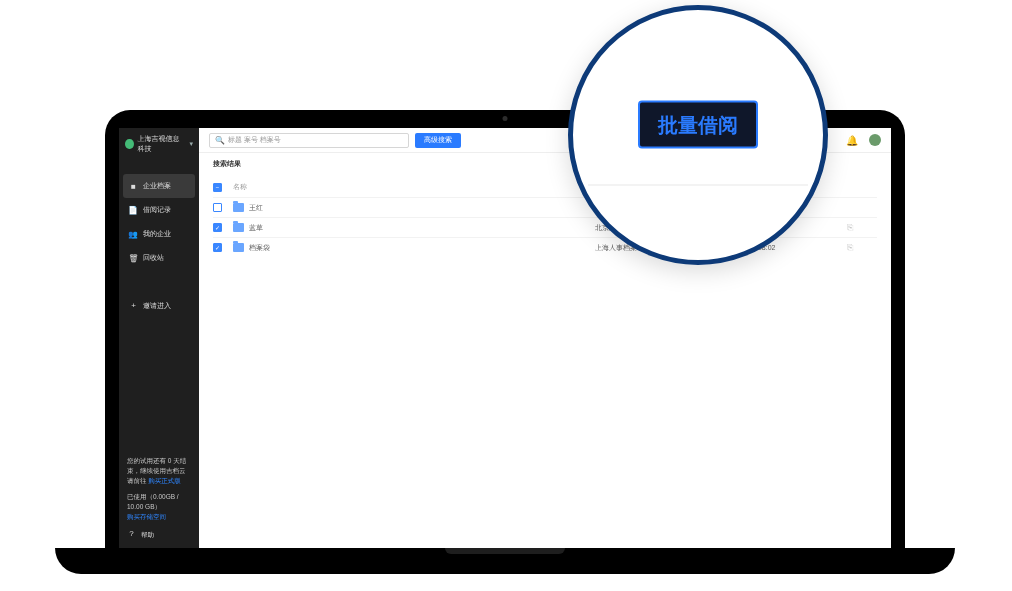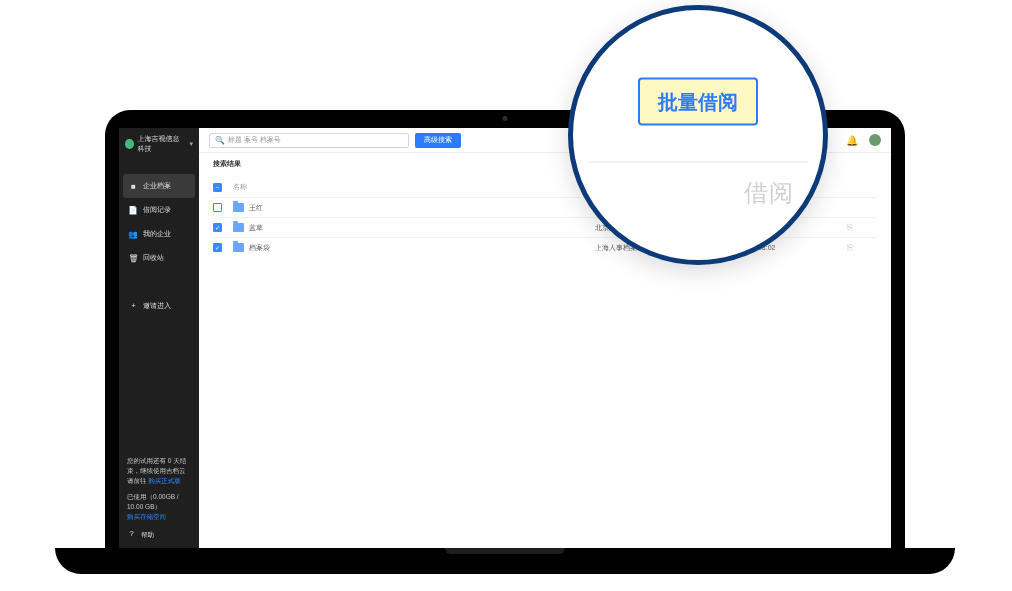--- a/index.html
+++ b/index.html
@@ -93,21 +93,21 @@
     box-shadow:0 6px 24px rgba(0,0,0,.15);
     overflow:hidden;
   }
   .lens-inner{
     position:absolute; left:50%; top:50%; transform:translate(-50%,-50%);
     width:220px;
   }
   .batch-btn{
     width:120px; height:48px; margin:16px auto; border:2px solid #2a7bff; border-radius:4px;
     display:flex; align-items:center; justify-content:center; color:#2a7bff; font-size:20px; font-weight:600;
-    background:#fef9c3; cursor:pointer;
+    background:#0f172a; cursor:pointer;
   }
   .lens-divider{ margin-top:36px; height:1px; background:#e8e8e8;}
   .lens-sub{
     text-align:right; padding-right:14px; padding-top:14px; color:#d0d0d0; font-size:24px; letter-spacing:1px;
   }
 </style>
 </head>
 <body>
 
 <div class="laptop">
@@ -221,15 +221,14 @@
     </div>
 
   </div>
 </div>
 <div class="laptop-base"></div>
 
 <div class="lens">
   <div class="lens-inner">
     <div class="batch-btn">批量借阅</div>
     <div class="lens-divider"></div>
-    <div class="lens-sub">借阅</div>
   </div>
 </div>
 
 </body></html>

